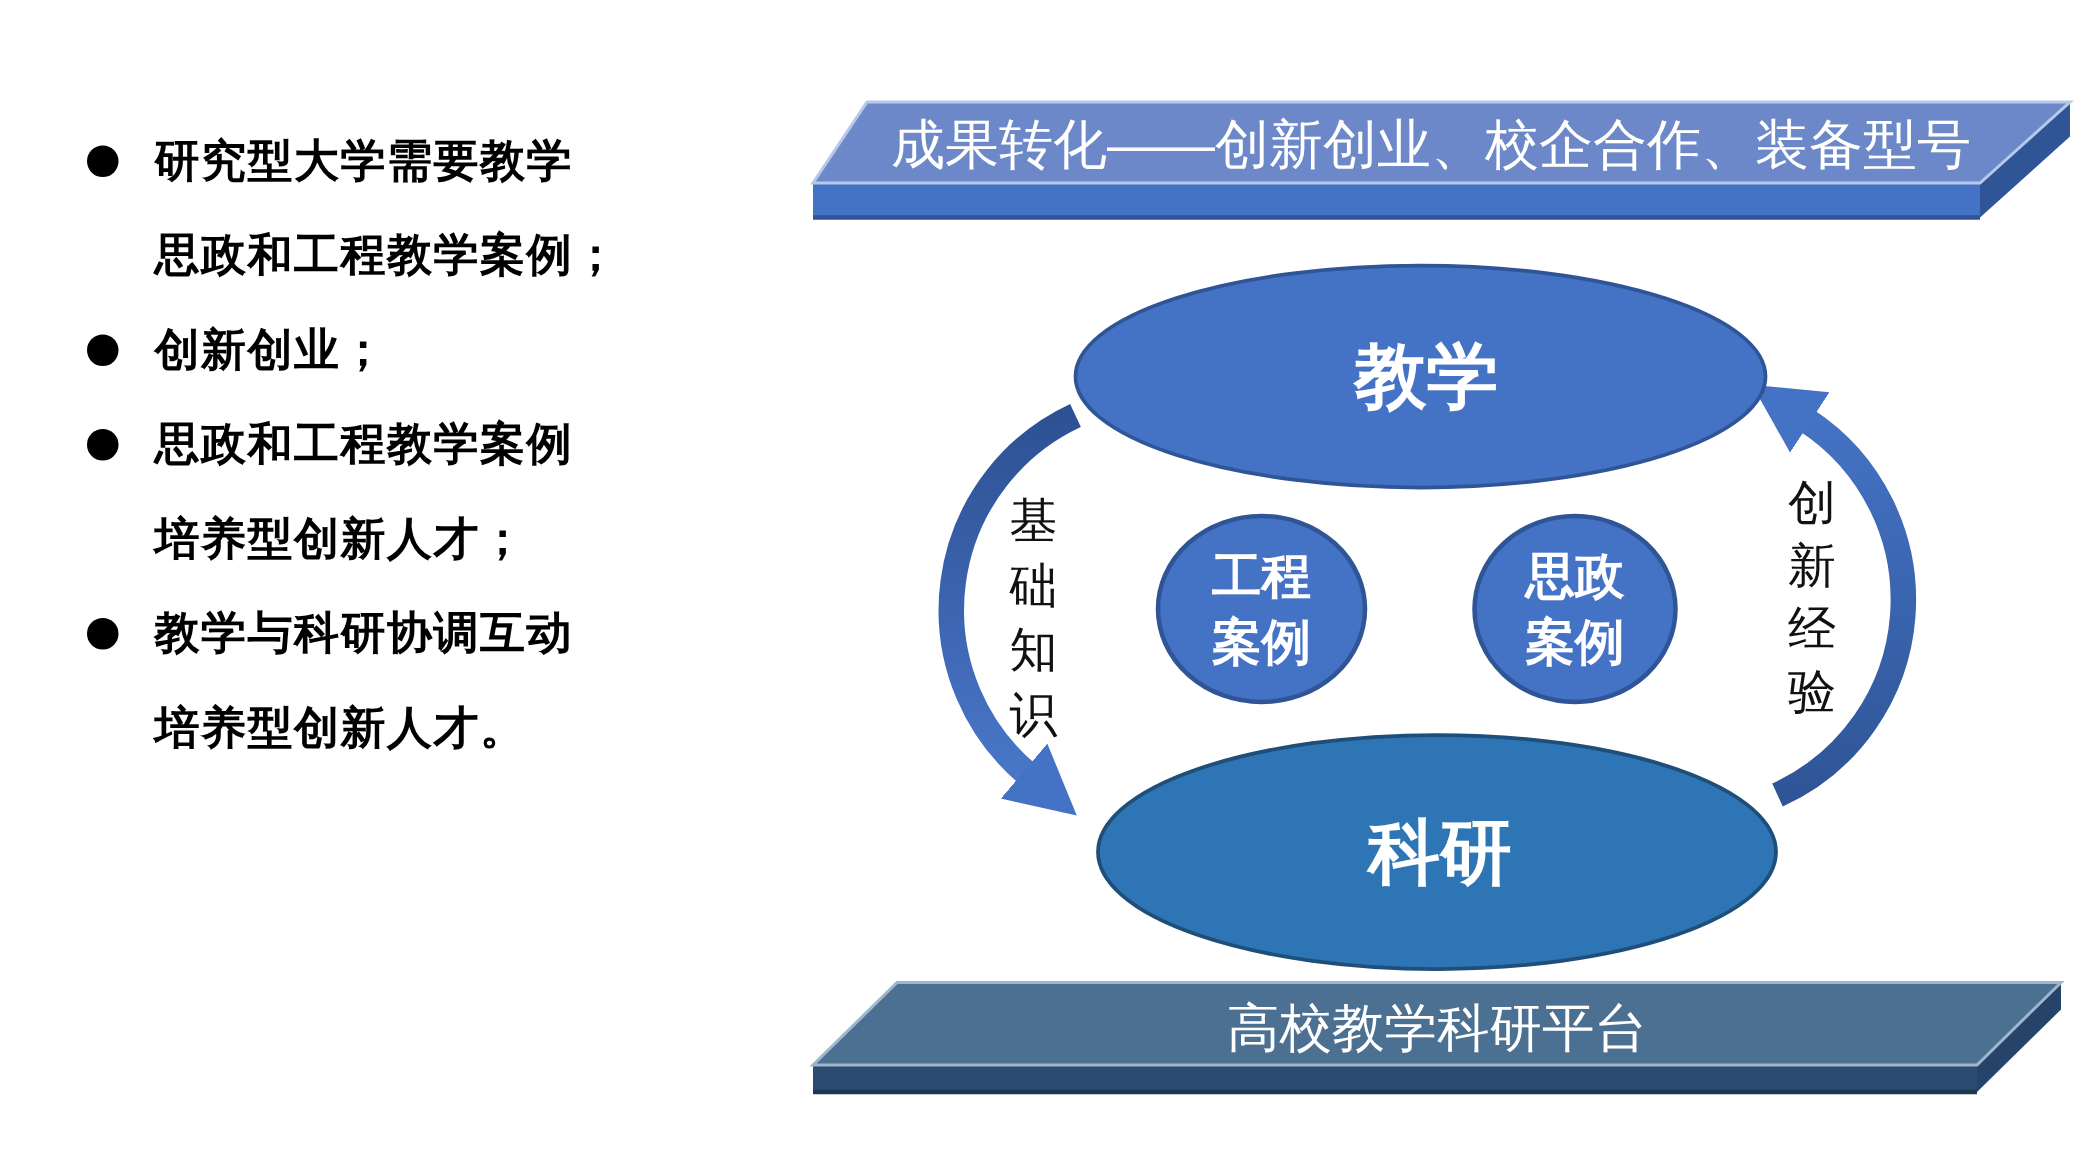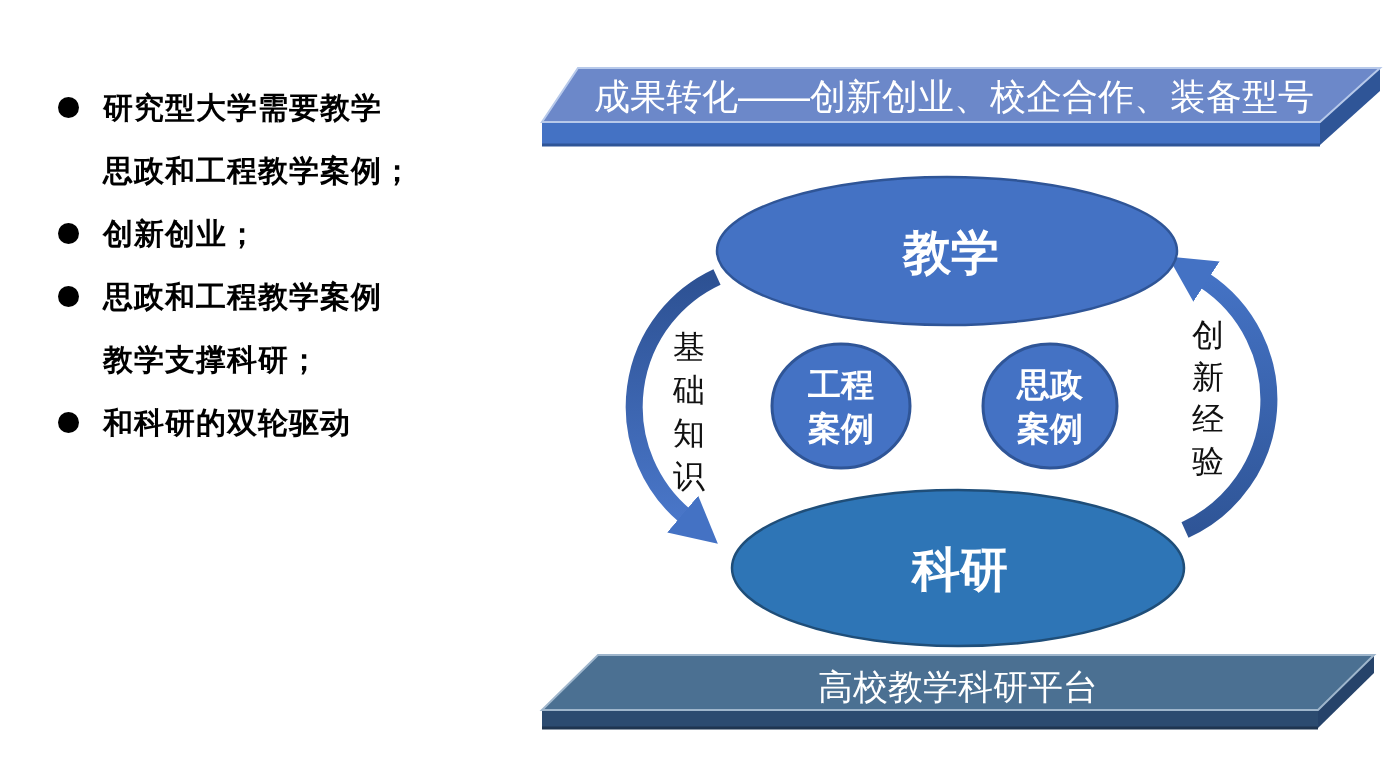--- a/index.html
+++ b/index.html
@@ -37,27 +37,28 @@
     <div class="bullet-item">
       <span class="bullet-dot"></span>
       <div class="bullet-lines">
         <div>创新创业；</div>
       </div>
     </div>
     <div class="bullet-item">
       <span class="bullet-dot"></span>
       <div class="bullet-lines">
         <div>思政和工程教学案例</div>
-        <div>教学支撑科研；</div>
+        <div>培养型创新人才；</div>
       </div>
     </div>
     <div class="bullet-item">
       <span class="bullet-dot"></span>
       <div class="bullet-lines">
-        <div>和科研的双轮驱动</div>
+        <div>教学与科研协调互动</div>
+        <div>培养型创新人才。</div>
       </div>
     </div>
   </div>
 
   <svg class="diagram" width="865" height="690" viewBox="0 0 865 690">
     <defs>
       <linearGradient id="gradLeftArc" x1="0" y1="0" x2="0" y2="1">
         <stop offset="0" stop-color="#2D5193"></stop>
         <stop offset="1" stop-color="#4976C8"></stop>
       </linearGradient>

